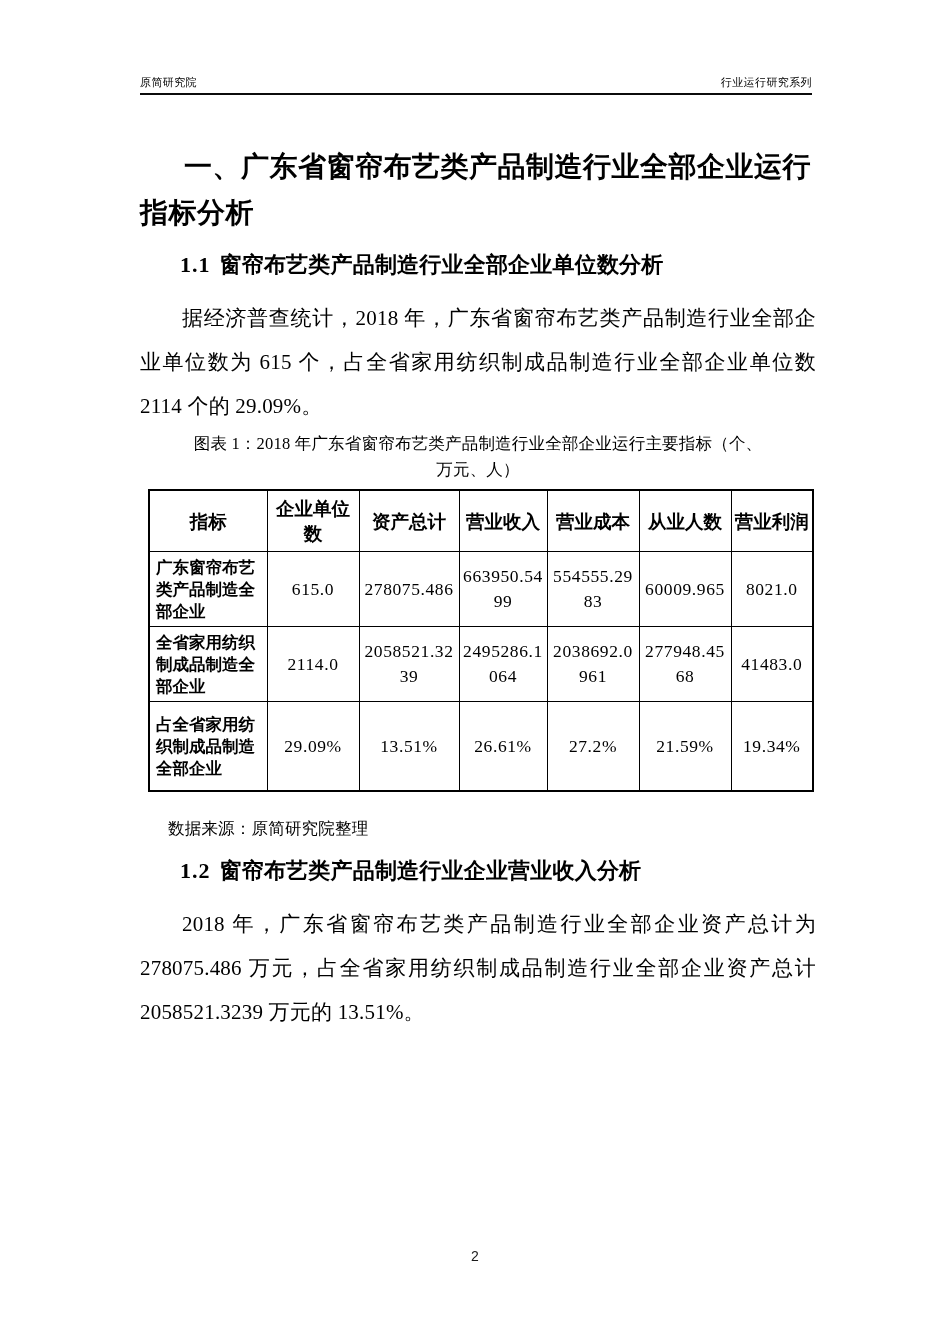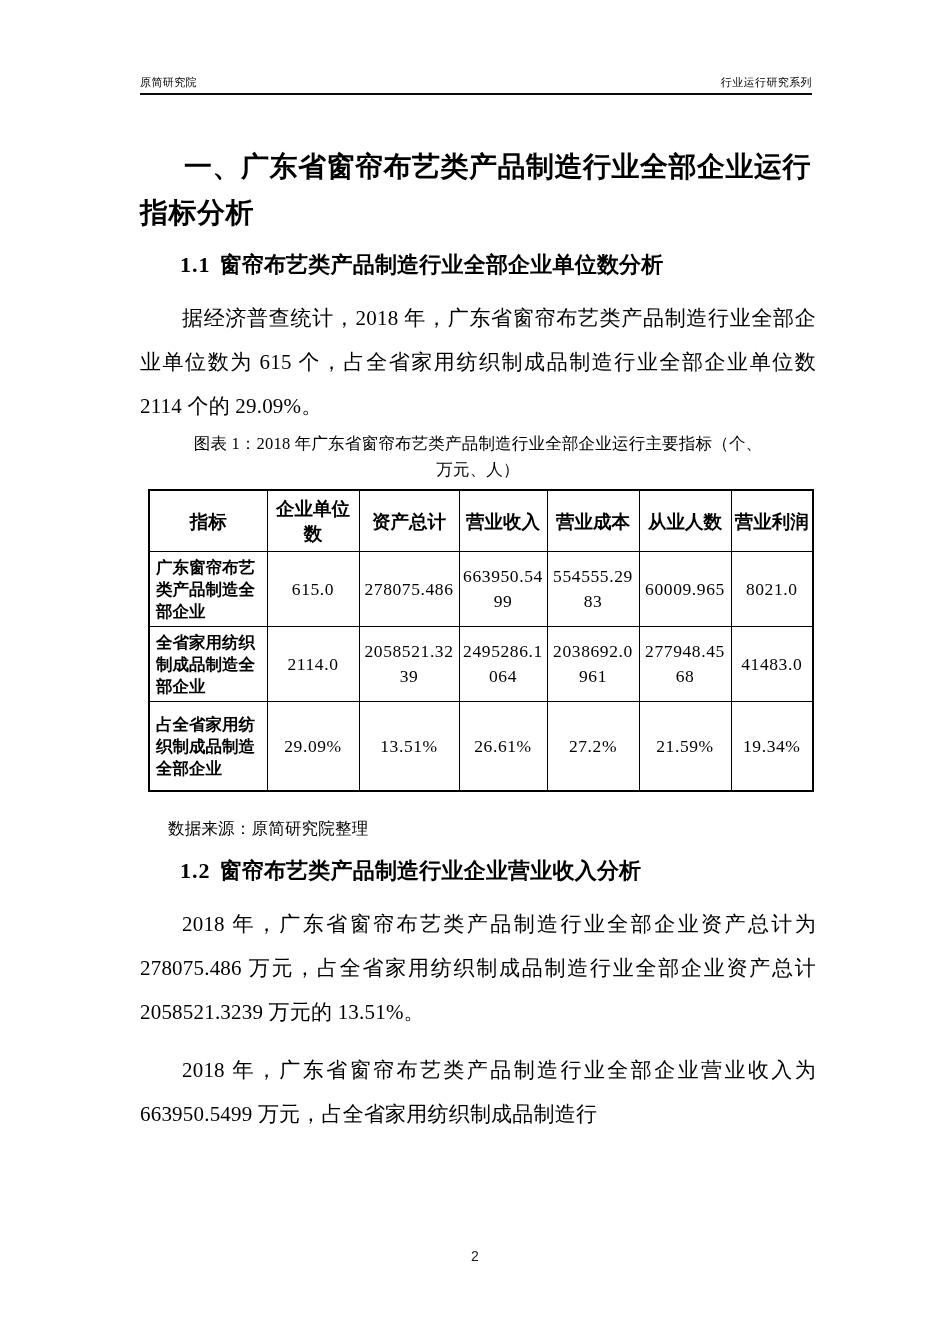--- a/index.html
+++ b/index.html
@@ -249,21 +249,20 @@
 
     <div class="source-line">数据来源：原简研究院整理</div>
 
     <h2 class="doc-h2">
       <span class="num">1.2</span><span>窗帘布艺类产品制造行业企业营业收入分析</span>
     </h2>
 
     <p class="body-text">2018 年，广东省窗帘布艺类产品制造行业全部企业资产总计为 278075.486 万元，占全省家用纺织制成品制造行业全部企业资产总计 2058521.3239 万元的 13.51%。</p>
 
 
-    <p class="body-text">2018 年，广东省窗帘布艺类产品制造行业全部企业营业收入为 663950.5499 万元，占全省家用纺织制成品制造行</p>
 
   </div>
 
   <div class="page-footer">
     <span>2</span>
   </div>
 
 </div>
 
 </body></html>

